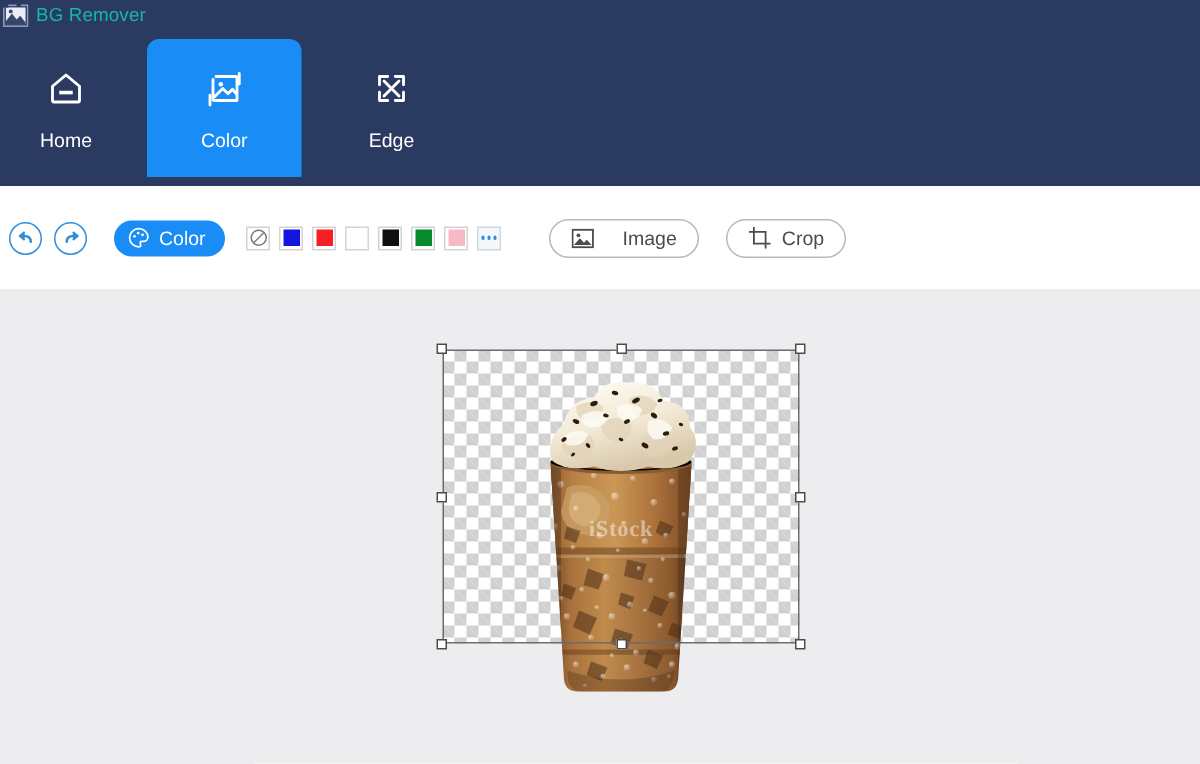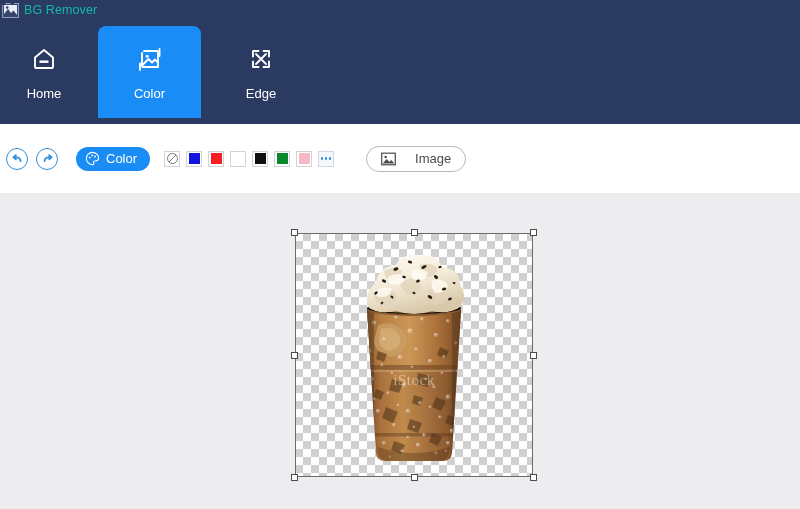--- a/index.html
+++ b/index.html
@@ -186,22 +186,23 @@
     height: 315px;
     background: #ededef;
     position: relative;
     box-sizing: border-box;
   }
   #selection {
     position: absolute;
     left: 295px;
     top: 39px;
     width: 238px;
-    height: 244px;
-    box-sizing: border-box;
+    height: 196px;
+    box-sizing: border-box;
+    font-weight: bold;
   }
   #checker {
     position: absolute;
     inset: 0;
     background-color: #ffffff;
     background-image:
       linear-gradient(45deg, #d0d0d0 25%, transparent 25%, transparent 75%, #d0d0d0 75%),
       linear-gradient(45deg, #d0d0d0 25%, transparent 25%, transparent 75%, #d0d0d0 75%);
     background-size: 16px 16px;
     background-position: 0 0, 8px 8px;
@@ -372,20 +373,27 @@
 
   <div class="pill-btn" id="image-button">
     <svg width="15" height="14" viewBox="0 0 15 14">
       <rect x="0.7" y="1.2" width="13.6" height="11.6" fill="none" stroke="#4a4a4f" stroke-width="1.2"></rect>
       <circle cx="4.6" cy="4.9" r="1.25" fill="#4a4a4f"></circle>
       <path d="M1.6 11.4 L5.6 6.9 L8.3 9.9 L10.2 7.9 L13.4 11.4 Z" fill="#4a4a4f"></path>
     </svg>
     <span>Image</span>
   </div>
 
+  <div class="pill-btn" id="crop-button">
+    <svg width="15" height="15" viewBox="0 0 15 15">
+      <path d="M3.6 0.8 L3.6 11.4 L14.2 11.4" fill="none" stroke="#4a4a4f" stroke-width="1.2" stroke-linecap="round"></path>
+      <path d="M0.8 3.6 L11.4 3.6 L11.4 14.2" fill="none" stroke="#4a4a4f" stroke-width="1.2" stroke-linecap="round"></path>
+    </svg>
+    <span>Crop</span>
+  </div>
 
 </div>
 
 <div id="canvas">
 
   <div id="selection">
 
     <div id="checker"></div>
 
     <svg id="subject" viewBox="0 0 132 222">

